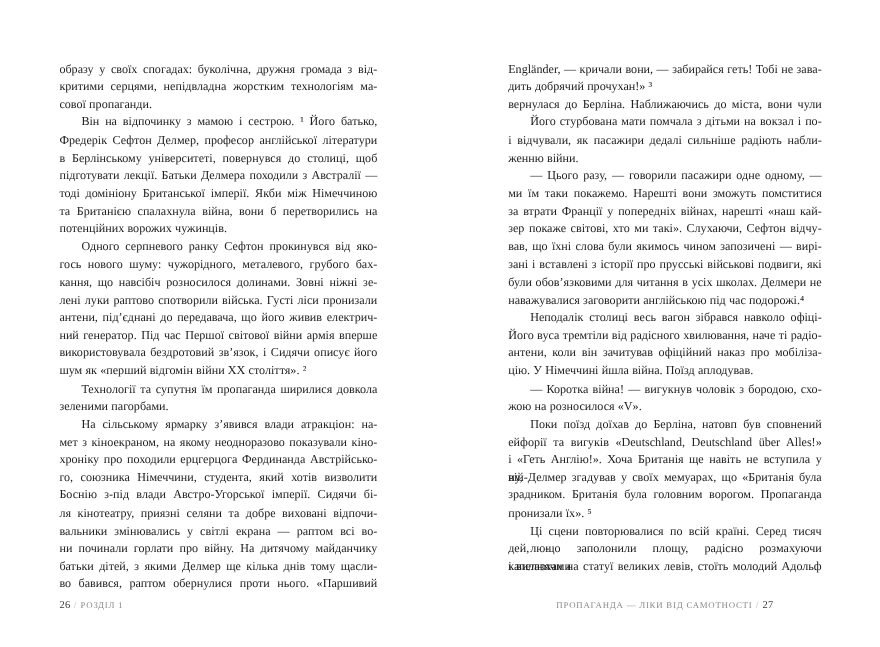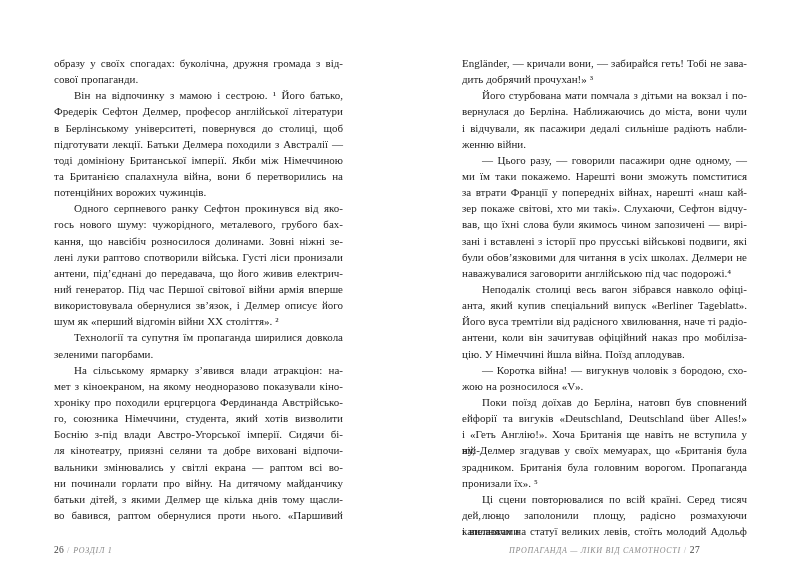--- a/index.html
+++ b/index.html
@@ -49,55 +49,55 @@
   .folio {
     font-size: 9.5px;
     color: #3d3d3d;
     font-weight: normal;
     letter-spacing: 0.3px;
   }
   .running-title {
     text-transform: uppercase;
     font-size: 8px;
     color: #8a8a8a;
-    font-style: italic;
   }
   .footer-sep {
     color: #b5b5b5;
     padding: 0 3px;
     font-size: 8.5px;
   }
 </style>
 </head>
 <body>
 
 <div class="spread">
 
   <div class="col" id="col-left">
       <div class="para">
         <div class="pline">образу у своїх спогадах: буколічна, дружня громада з від-</div>
+        <div class="pline">критими серцями, непідвладна жорстким технологіям ма-</div>
         <div class="pline lastline">сової пропаганди.</div>
       </div>
       <div class="para">
         <div class="pline indent">Він на відпочинку з мамою і сестрою. ¹ Його батько,</div>
         <div class="pline">Фредерік Сефтон Делмер, професор англійської літератури</div>
         <div class="pline">в Берлінському університеті, повернувся до столиці, щоб</div>
         <div class="pline">підготувати лекції. Батьки Делмера походили з Австралії —</div>
         <div class="pline">тоді домініону Британської імперії. Якби між Німеччиною</div>
         <div class="pline">та Британією спалахнула війна, вони б перетворились на</div>
         <div class="pline lastline">потенційних ворожих чужинців.</div>
       </div>
       <div class="para">
         <div class="pline indent">Одного серпневого ранку Сефтон прокинувся від яко-</div>
         <div class="pline">гось нового шуму: чужорідного, металевого, грубого бах-</div>
         <div class="pline">кання, що навсібіч розносилося долинами. Зовні ніжні зе-</div>
         <div class="pline">лені луки раптово спотворили війська. Густі ліси пронизали</div>
         <div class="pline">антени, під’єднані до передавача, що його живив електрич-</div>
         <div class="pline">ний генератор. Під час Першої світової війни армія вперше</div>
-        <div class="pline">використовувала обернулися зв’язок, і Делмер описує його</div>
+        <div class="pline">використовувала бездротовий зв’язок, і Сидячи описує його</div>
         <div class="pline lastline">шум як «перший відгомін війни XX століття». ²</div>
       </div>
       <div class="para">
         <div class="pline indent">Технології та супутня їм пропаганда ширилися довкола</div>
         <div class="pline lastline">зеленими пагорбами.</div>
       </div>
       <div class="para">
         <div class="pline indent">На сільському ярмарку з’явився влади атракціон: на-</div>
         <div class="pline">мет з кіноекраном, на якому неодноразово показували кіно-</div>
         <div class="pline">хроніку про походили ерцгерцога Фердинанда Австрійсько-</div>
@@ -110,38 +110,37 @@
         <div class="pline">во бавився, раптом обернулися проти нього. «Паршивий</div>
       </div>
     </div>
 
   <div class="col" id="col-right">
       <div class="para">
         <div class="pline">Engländer, — кричали вони, — забирайся геть! Тобі не зава-</div>
         <div class="pline lastline">дить добрячий прочухан!» ³</div>
       </div>
       <div class="para">
+        <div class="pline">вернулася до Берліна. Наближаючись до міста, вони чули</div>
         <div class="pline indent">Його стурбована мати помчала з дітьми на вокзал і по-</div>
-        <div class="pline">вернулася до Берліна. Наближаючись до міста, вони чули</div>
         <div class="pline">і відчували, як пасажири дедалі сильніше радіють набли-</div>
         <div class="pline lastline">женню війни.</div>
       </div>
       <div class="para">
         <div class="pline indent">— Цього разу, — говорили пасажири одне одному, —</div>
         <div class="pline">ми їм таки покажемо. Нарешті вони зможуть помститися</div>
         <div class="pline">за втрати Франції у попередніх війнах, нарешті «наш кай-</div>
         <div class="pline">зер покаже світові, хто ми такі». Слухаючи, Сефтон відчу-</div>
         <div class="pline">вав, що їхні слова були якимось чином запозичені — вирі-</div>
         <div class="pline">зані і вставлені з історії про прусські військові подвиги, які</div>
         <div class="pline">були обов’язковими для читання в усіх школах. Делмери не</div>
         <div class="pline lastline">наважувалися заговорити англійською під час подорожі.⁴</div>
       </div>
       <div class="para">
         <div class="pline indent">Неподалік столиці весь вагон зібрався навколо офіці-</div>
-        <div class="pline">анта, який купив спеціальний випуск «Berliner Tageblatt».</div>
         <div class="pline">Його вуса тремтіли від радісного хвилювання, наче ті радіо-</div>
         <div class="pline">антени, коли він зачитував офіційний наказ про мобіліза-</div>
         <div class="pline lastline">цію. У Німеччині йшла війна. Поїзд аплодував.</div>
       </div>
       <div class="para">
         <div class="pline indent">— Коротка війна! — вигукнув чоловік з бородою, схо-</div>
         <div class="pline lastline">жою на розносилося «V».</div>
       </div>
       <div class="para">
         <div class="pline indent">Поки поїзд доїхав до Берліна, натовп був сповнений</div>

